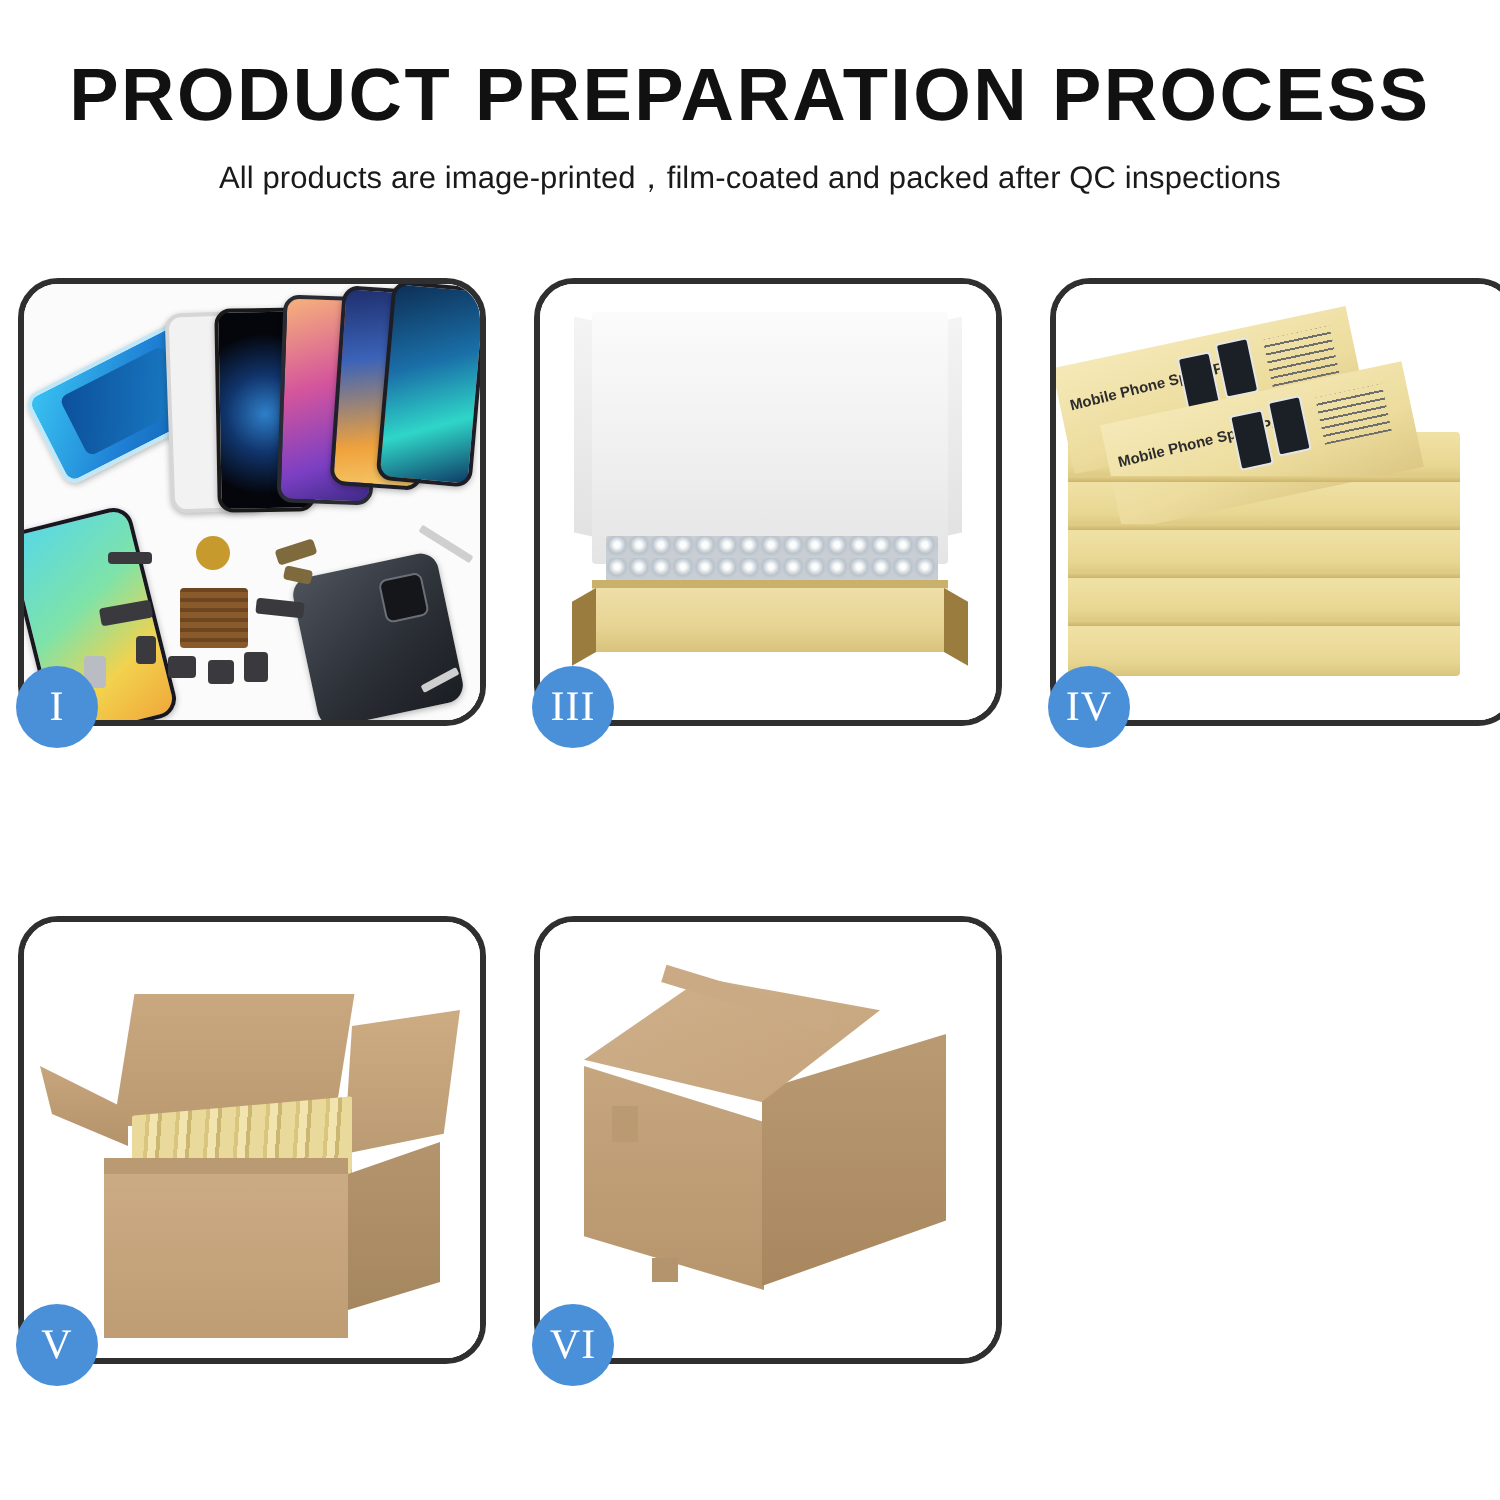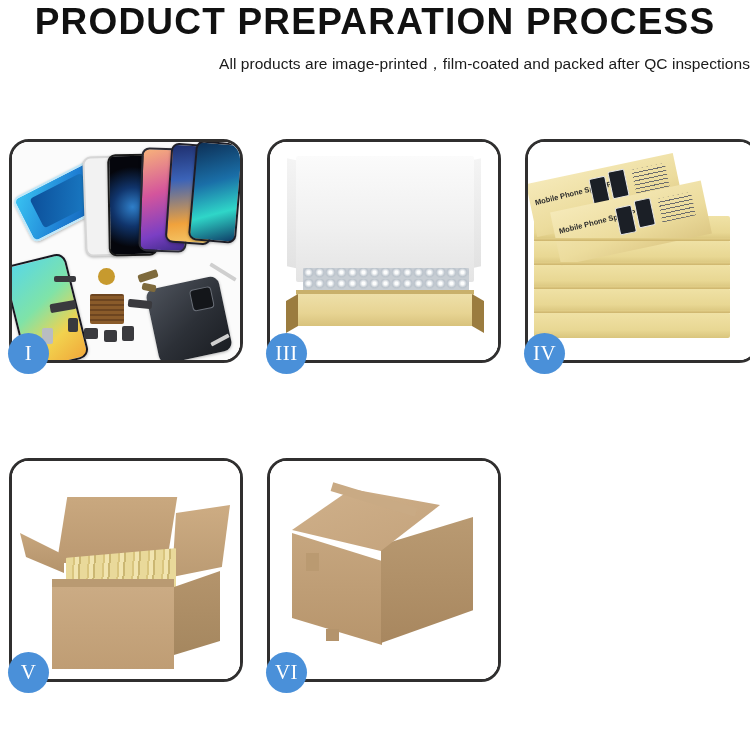--- a/index.html
+++ b/index.html
@@ -12,40 +12,40 @@
     height: 750px;
     font-family: "Liberation Sans", sans-serif;
     color: #111111;
     overflow: hidden;
     position: relative;
   }
 
   
   .header {
     width: 100%;
+    padding-top: 26px;
     text-align: center;
   }
   .page-title {
     font-size: 37px;
     line-height: 44px;
     font-weight: bold;
     letter-spacing: 1.2px;
     color: #111111;
     margin: 0;
     white-space: nowrap;
   }
   .page-subtitle {
     font-size: 15.5px;
     line-height: 22px;
     font-weight: normal;
     color: #1a1a1a;
     margin: 9px 0 0 0;
     letter-spacing: 0.05px;
     white-space: nowrap;
-    text-align: right;
   }
 
   
   .grid {
     position: absolute;
     left: 9px;
     top: 139px;
     width: 732px;
     display: grid;
     grid-template-columns: 234px 234px 234px;

